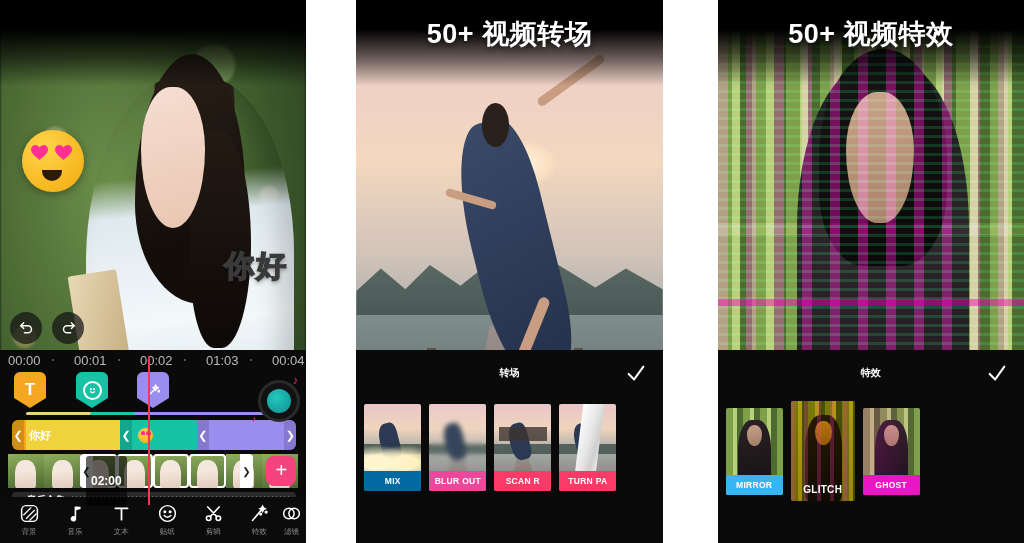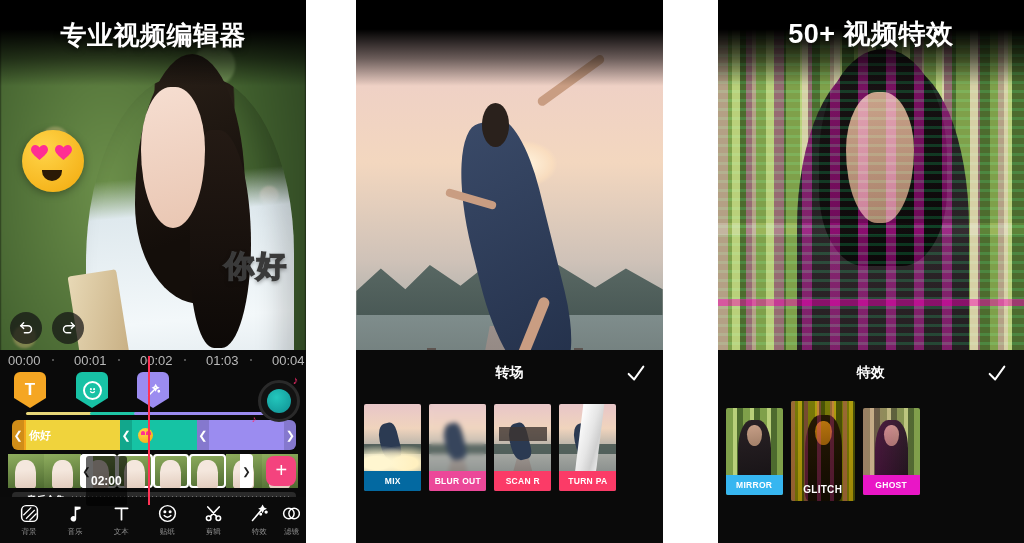--- a/index.html
+++ b/index.html
@@ -193,21 +193,21 @@
   .toolbar { position:absolute; left:0; right:0; bottom:0; height:46px; background:#0b0b0b;
     display:flex; align-items:center; padding:0 6px; }
   .tool { flex:1; display:flex; flex-direction:column; align-items:center; gap:3px; }
   .tool .tlabel { color:#8d8d8d; font-size:7.5px; }
   .tool svg { display:block; }
 
   
   .sheet { position:absolute; left:0; right:0; bottom:0; height:193px; background:#0a0a0a; }
   .sheet-head { position:relative; height:46px; display:flex; align-items:center;
     justify-content:center; }
-  .sheet-title { color:#fff; font-size:14px; font-weight:bold; }
+  .sheet-title { color:#fff; font-size:10px; font-weight:bold; }
   .check { position:absolute; right:16px; top:12px; }
   .thumbs { position:absolute; left:8px; right:0; top:54px; display:flex; gap:8px; }
   .thumb { position:relative; width:57px; height:87px; border-radius:2px; overflow:hidden; flex:none; }
   .thumb .img { position:absolute; inset:0; }
   .thumb .cap { position:absolute; left:0; right:0; bottom:0; height:20px;
     display:flex; align-items:center; justify-content:center;
     color:#fff; font-size:8.5px; font-weight:bold; letter-spacing:.3px; }
 
   
   .t-art { position:absolute; inset:0;
@@ -261,21 +261,20 @@
   <div class="panel p1">
     <div class="scene">
       <div class="bg1"></div>
       <div class="girl1"></div>
       <div class="hair1"></div>
       <div class="hair1b"></div>
       <div class="face1"></div>
       <div class="book1"></div>
     </div>
     <div class="vignette-top"></div>
-    <div class="headline">专业视频编辑器</div>
 
     <div class="sticker-emoji">
       <div class="emoji-mouth"></div>
     </div>
 
     <div class="overlay-text">你好</div>
 
     <div class="undo-redo">
       <div class="rbtn">
         <svg width="17" height="17" viewBox="0 0 24 24" fill="none" stroke="#fff" stroke-width="2" stroke-linecap="round">
@@ -443,20 +442,21 @@
       <div class="dock2"></div>
       <div class="post2a"></div>
       <div class="post2b"></div>
       <div class="dancer2"></div>
       <div class="arm2a"></div>
       <div class="arm2b"></div>
       <div class="leg2"></div>
       <div class="head2"></div>
     </div>
     <div class="vignette-top"></div>
+    <div class="headline">50+ 视频转场</div>
 
     <div class="sheet">
       <div class="sheet-head">
         <span class="sheet-title">转场</span>
         <div class="check">
           <svg width="22" height="22" viewBox="0 0 24 24" fill="none" stroke="#fff" stroke-width="2.2" stroke-linecap="round" stroke-linejoin="round">
             <polyline points="4,13 10,19 20,5"></polyline>
           </svg>
         </div>
       </div>

